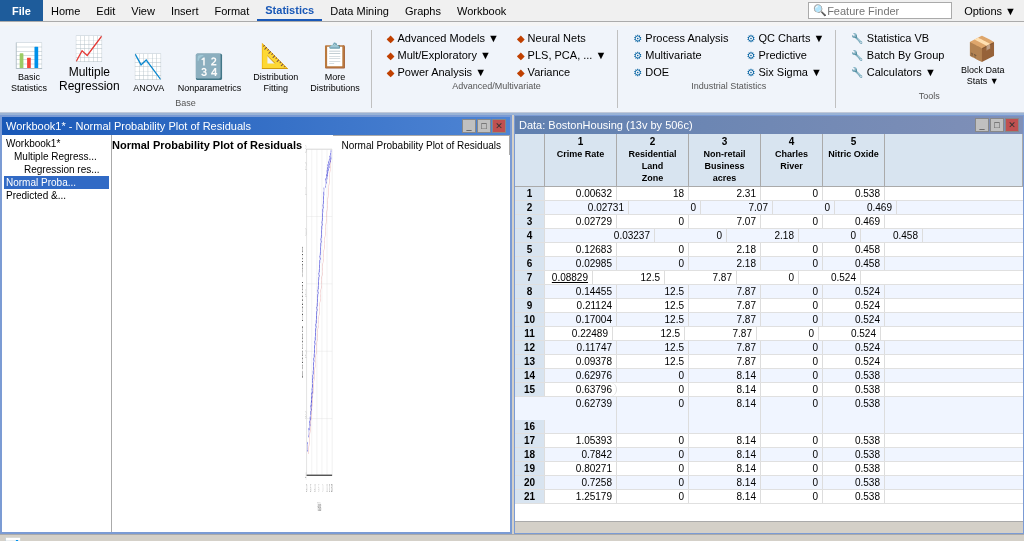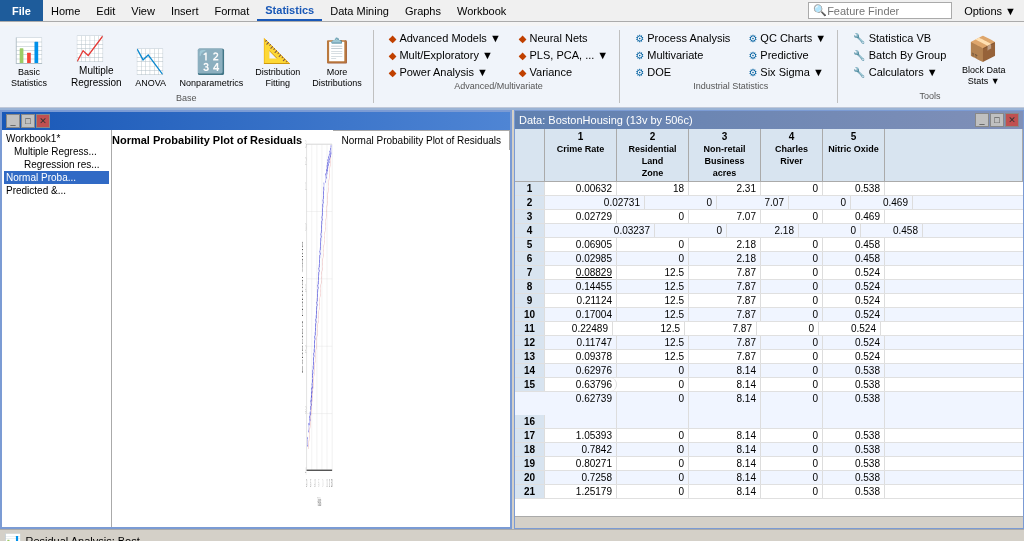--- a/index.html
+++ b/index.html
@@ -110,21 +110,21 @@
 
     <div style="display:flex;flex-direction:column;align-items:center;border-right:1px solid #c0c0c0;padding-right:6px;margin-right:2px;">
       <div style="display:flex;gap:2px;align-items:flex-end;">
         <div class="ribbon-btn">
           <div class="icon" style="font-size:24px;">📊</div>
           <div class="label" style="white-space:pre-line;font-size:9px;text-align:center;">Basic
 Statistics</div>
         </div>
         <div class="ribbon-btn">
           <div class="icon" style="font-size:24px;">📈</div>
-          <div class="label" style="white-space:pre-line;font-size:10px;text-align:center;margin-left:12px;">Multiple
+          <div class="label" style="white-space:pre-line;font-size:12px;text-align:center;">Multiple
 Regression</div>
         </div>
         <div class="ribbon-btn">
           <div class="icon" style="font-size:24px;">📉</div>
           <div class="label" style="font-size:9px;text-align:center;">ANOVA</div>
         </div>
         <div class="ribbon-btn" style="min-width:56px;">
           <div class="icon" style="font-size:24px;">🔢</div>
           <div class="label" style="font-size:9px;text-align:center;">Nonparametrics</div>
         </div>
@@ -233,20 +233,21 @@
       </div>
       <div style="font-size:9px;color:#555;margin-top:1px;text-align:center;">Tools</div>
     </div>
   </div>
 </div>
 
 <div class="main-content" style="height:calc(541px - 22px - 78px - 22px);">
 
   <div class="plot-window">
     <div class="plot-titlebar">
+      <span>Workbook1* - Normal Probability Plot of Residuals</span>
       <div class="plot-titlebar-btns">
         <div class="win-btn">_</div>
         <div class="win-btn">□</div>
         <div class="win-btn close">✕</div>
       </div>
     </div>
     <div class="plot-body">
 
       <div class="tree-panel">
         <div class="tree-item">Workbook1*</div>
@@ -411,21 +412,21 @@
     <div class="data-row">
           <div class="data-cell row-num" style="width: 30px;">1</div>
           <div class="data-cell" style="width: 72px;">0.00632</div>
           <div class="data-cell" style="width: 72px;">18</div>
           <div class="data-cell" style="width: 72px;">2.31</div>
           <div class="data-cell" style="width: 62px;">0</div>
           <div class="data-cell" style="width: 62px;">0.538</div>
         </div>
         <div class="data-row">
           <div class="data-cell row-num" style="width: 30px;">2</div>
-          <div class="data-cell" style="width: 84px; margin-left: 16px;">0.02731</div>
+          <div class="data-cell" style="width: 84px;">0.02731</div>
           <div class="data-cell" style="width: 72px;">0</div>
           <div class="data-cell" style="width: 72px;">7.07</div>
           <div class="data-cell" style="width: 62px;">0</div>
           <div class="data-cell" style="width: 62px;">0.469</div>
         </div>
         <div class="data-row">
           <div class="data-cell row-num" style="width: 30px;">3</div>
           <div class="data-cell" style="width: 72px;">0.02729</div>
           <div class="data-cell" style="width: 72px;">0</div>
           <div class="data-cell" style="width: 72px;">7.07</div>
@@ -435,37 +436,37 @@
         <div class="data-row">
           <div class="data-cell row-num" style="width: 30px;">4</div>
           <div class="data-cell" style="width: 72px; margin-left: 38px;">0.03237</div>
           <div class="data-cell" style="width: 72px;">0</div>
           <div class="data-cell" style="width: 72px;">2.18</div>
           <div class="data-cell" style="width: 62px;">0</div>
           <div class="data-cell" style="width: 62px;">0.458</div>
         </div>
         <div class="data-row">
           <div class="data-cell row-num" style="width: 30px;">5</div>
-          <div class="data-cell" style="width: 72px;">0.06905</div>
+          <div class="data-cell" style="width: 72px;">0.12683</div>
           <div class="data-cell" style="width: 72px;">0</div>
           <div class="data-cell" style="width: 72px;">2.18</div>
           <div class="data-cell" style="width: 62px;">0</div>
           <div class="data-cell" style="width: 62px;">0.458</div>
         </div>
         <div class="data-row">
           <div class="data-cell row-num" style="width: 30px;">6</div>
           <div class="data-cell" style="width: 72px;">0.02985</div>
           <div class="data-cell" style="width: 72px;">0</div>
           <div class="data-cell" style="width: 72px;">2.18</div>
           <div class="data-cell" style="width: 62px;">0</div>
           <div class="data-cell" style="width: 62px;">0.458</div>
         </div>
         <div class="data-row">
           <div class="data-cell row-num" style="width: 30px;">7</div>
-          <div class="data-cell" style="width: 72px; text-decoration: underline;">0.08829</div>
+          <div class="data-cell" style="width: 48px; text-decoration: underline;">0.08829</div>
           <div class="data-cell" style="width: 72px;">12.5</div>
           <div class="data-cell" style="width: 72px;">7.87</div>
           <div class="data-cell" style="width: 62px;">0</div>
           <div class="data-cell" style="width: 62px;">0.524</div>
         </div>
         <div class="data-row">
           <div class="data-cell row-num" style="width: 30px;">8</div>
           <div class="data-cell" style="width: 72px;">0.14455</div>
           <div class="data-cell" style="width: 72px;">12.5</div>
           <div class="data-cell" style="width: 72px;">7.87</div>

